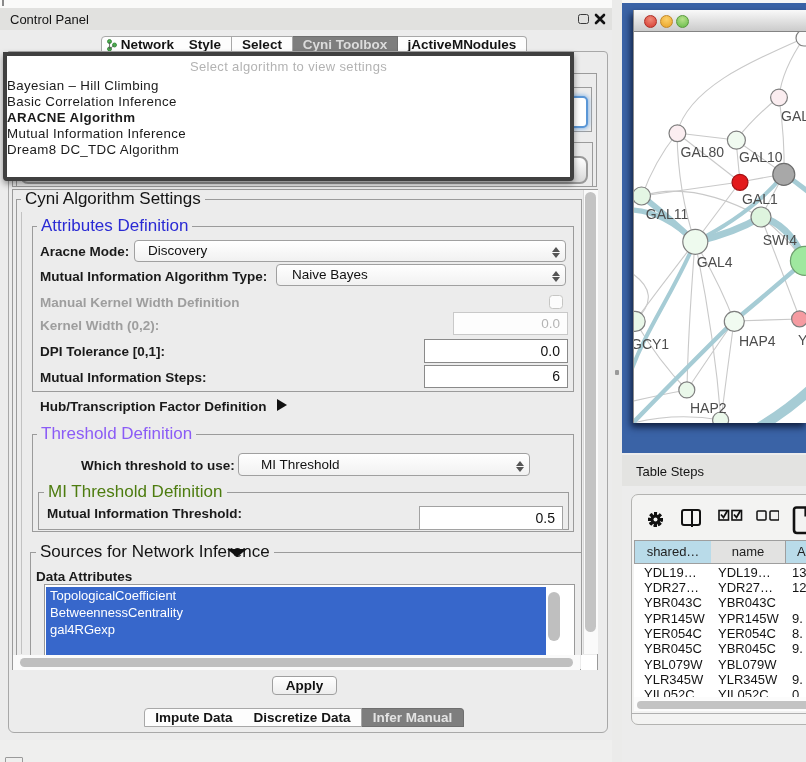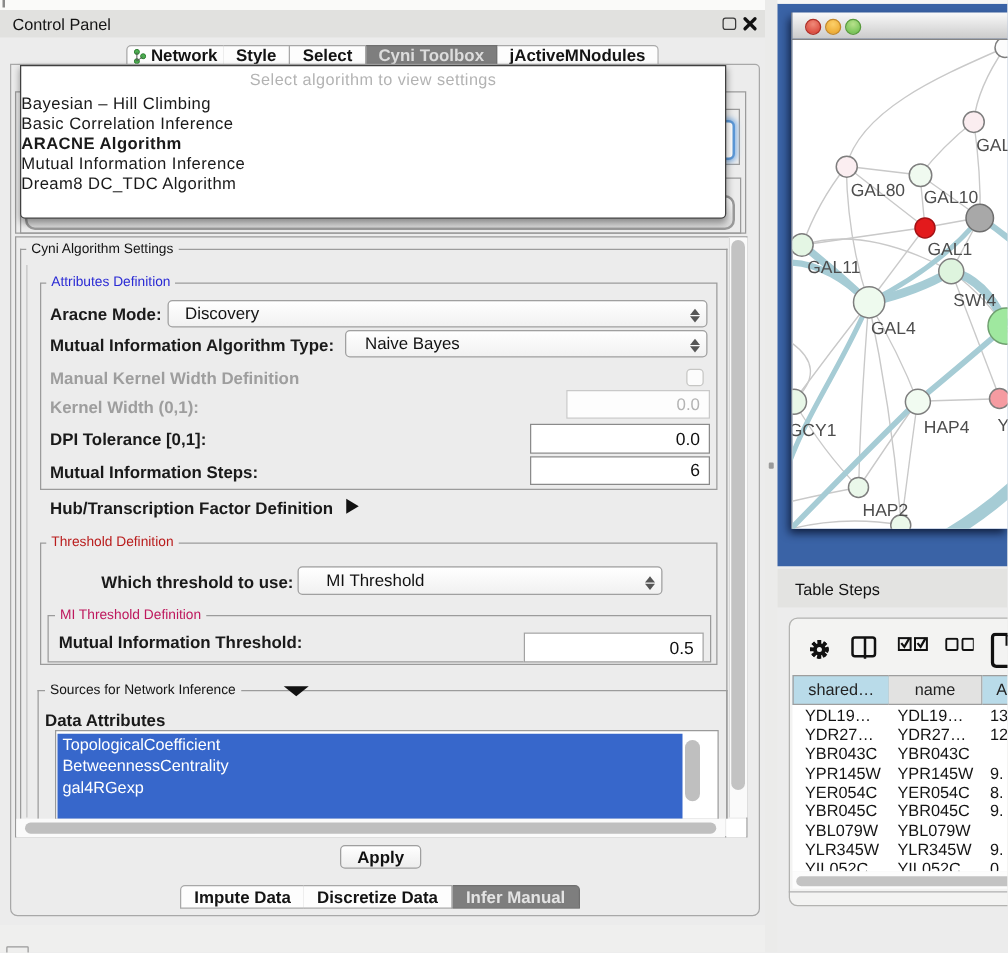--- a/index.html
+++ b/index.html
@@ -1,20 +1,20 @@
 <!DOCTYPE html>
 <html><head><meta charset="utf-8">
 <style>
 html,body{margin:0;padding:0}
 body{width:806px;height:762px;position:relative;overflow:hidden;background:#ececec;
 font-family:"Liberation Sans",sans-serif;-webkit-font-smoothing:antialiased}
 .ab{position:absolute}
 .lbl{font-size:13.5px;font-weight:bold;color:#1a1a1a;white-space:nowrap}
 .dis{color:#9e9e9e}
-.legend{font-size:11px;background:#ececec;padding:0 4px;white-space:nowrap;line-height:14px}
+.legend{font-size:17px;background:#ececec;padding:0 4px;white-space:nowrap;line-height:14px}
 .fset{border:1px solid #9b9b9b}
 .combo{background:linear-gradient(#ffffff,#f1f1f1);border:1px solid #a0a0a0;border-radius:4px;font-size:13.5px;color:#111}
 .fld{background:#fff;border:1px solid #8a8a8a;font-size:14px;color:#111;text-align:right}
 .stp{position:absolute;right:13px;top:50%;width:0;height:0}
 .stp:before{content:"";position:absolute;left:0;top:-8px;border:4px solid transparent;border-bottom:5px solid #555}
 .stp:after{content:"";position:absolute;left:0;top:2px;border:4px solid transparent;border-top:5px solid #555}
 .tab{position:absolute;top:36px;height:15px;background:#fdfdfd;border:1px solid #a8a8a8;border-left:none;
 font-size:13.5px;font-weight:600;color:#141414;text-align:center;line-height:15px;white-space:nowrap}
 .btab{position:absolute;top:708px;height:17px;background:#fdfdfd;border:1px solid #a8a8a8;border-left:none;
 font-size:13.5px;font-weight:600;color:#141414;text-align:center;line-height:17px;white-space:nowrap}
@@ -45,21 +45,21 @@
 <div class="tab" style="left:398px;width:128px;border-radius:0 4px 0 0">jActiveMNodules</div>
 
 <div class="ab" style="left:8px;top:51px;width:598px;height:680px;border:1px solid #a8a8a8;border-radius:0 4px 6px 6px;background:#ececec"></div>
 
 <div class="ab fset" style="left:12px;top:73px;width:583px;height:112px"></div>
 <div class="ab fset" style="left:16px;top:87px;width:574px;height:43px"></div>
 <div class="ab" style="left:20px;top:96px;width:564px;height:28px;background:#fff;border:2px solid #5b97d6;border-radius:5px;box-shadow:0 0 4px 1px #8db8e6"></div>
 <div class="ab fset" style="left:16px;top:142px;width:575px;height:43px"></div>
 <div class="ab" style="left:20px;top:156px;width:564px;height:24px;background:linear-gradient(#ffffff,#d8d8d8);border:2px solid #9a9a9a;border-radius:8px"></div>
 
-<div class="ab" style="left:16px;top:52px;width:563px;height:121px;background:#fff;border:1px solid #404040;border-radius:0 0 4px 4px;box-shadow:0 3px 6px rgba(0,0,0,0.4);z-index:5">
+<div class="ab" style="left:3px;top:52px;width:563px;height:121px;background:#fff;border:4px solid #404040;border-radius:0 0 4px 4px;box-shadow:0 3px 6px rgba(0,0,0,0.4);z-index:5">
 <div style="height:20px;line-height:21px;text-align:center;font-size:13px;letter-spacing:0.35px;color:#b3b3b3">Select algorithm to view settings</div>
 <div style="height:2px"></div>
 <div class="item">Bayesian – Hill Climbing</div>
 <div class="item">Basic Correlation Inference</div>
 <div class="item" style="font-weight:bold">ARACNE Algorithm</div>
 <div class="item">Mutual Information Inference</div>
 <div class="item">Dream8 DC_TDC Algorithm</div>
 </div>
 
 <div class="ab" style="left:12px;top:189px;width:584px;height:479px;border:1px solid #9a9a9a;background:#ececec"></div>
@@ -69,35 +69,35 @@
 <div class="ab" style="left:21px;top:212px;width:1px;height:442px;background:#c2c2c2"></div>
 
 <div class="ab fset" style="left:32px;top:226px;width:540px;height:164px"></div>
 <div class="ab legend" style="left:37px;top:219px;color:#2a2ad4">Attributes Definition</div>
 <div class="ab lbl" style="left:40px;top:244px">Aracne Mode:</div>
 <div class="ab combo" style="left:134px;top:240px;width:417px;height:20px;line-height:20px;padding-left:13px">Discovery<span class="stp"></span></div>
 <div class="ab lbl" style="left:40px;top:269px">Mutual Information Algorithm Type:</div>
 <div class="ab combo" style="left:276px;top:264px;width:273px;height:20px;line-height:20px;padding-left:15px">Naive Bayes<span class="stp"></span></div>
 <div class="ab lbl dis" style="left:40px;top:295px">Manual Kernel Width Definition</div>
 <div class="ab" style="left:549px;top:295px;width:12px;height:12px;border:1.4px solid #c6c6c4;border-radius:3.5px;background:#fcfcfc"></div>
-<div class="ab lbl dis" style="left:40px;top:318px">Kernel Width (0,1):</div>
+<div class="ab lbl dis" style="left:40px;top:318px">Kernel Width (0,2):</div>
 <div class="ab fld" style="left:453px;top:312px;width:106px;height:21px;line-height:21px;border-color:#c9c9c9;background:#fdfdfd;color:#b4b4b4;padding-right:7px;font-size:13.5px">0.0</div>
 <div class="ab lbl" style="left:40px;top:344px">DPI Tolerance [0,1]:</div>
 <div class="ab fld" style="left:424px;top:339px;width:135px;height:22px;line-height:22px;padding-right:7px">0.0</div>
 <div class="ab lbl" style="left:40px;top:370px">Mutual Information Steps:</div>
 <div class="ab fld" style="left:424px;top:365px;width:135px;height:21px;line-height:21px;padding-right:7px">6</div>
 <div class="ab lbl" style="left:40px;top:399px">Hub/Transcription Factor Definition</div>
 <div class="ab" style="left:277px;top:399px;width:0;height:0;border-left:10px solid #111;border-top:6.5px solid transparent;border-bottom:6.5px solid transparent"></div>
 
 <div class="ab fset" style="left:32px;top:434px;width:540px;height:96px"></div>
-<div class="ab legend" style="left:37px;top:427px;color:#b91c1c">Threshold Definition</div>
+<div class="ab legend" style="left:37px;top:427px;color:#8b5cf6">Threshold Definition</div>
 <div class="ab lbl" style="left:81px;top:458px">Which threshold to use:</div>
 <div class="ab combo" style="left:238px;top:453px;width:268px;height:21px;line-height:21px;padding-left:22px">MI Threshold<span class="stp"></span></div>
 <div class="ab fset" style="left:38px;top:492px;width:529px;height:36px"></div>
-<div class="ab legend" style="left:44px;top:485px;color:#be185d">MI Threshold Definition</div>
+<div class="ab legend" style="left:44px;top:485px;color:#4d7c0f">MI Threshold Definition</div>
 <div class="ab lbl" style="left:47px;top:506px">Mutual Information Threshold:</div>
 <div class="ab fld" style="left:419px;top:506px;width:135px;height:22px;line-height:22px;padding-right:7px;border-color:#a2a2a2">0.5</div>
 
 <div class="ab fset" style="left:30px;top:552px;width:550px;height:102px;border-bottom:none"></div>
 <div class="ab legend" style="left:36px;top:545px;color:#141414">Sources for Network Inference</div>
 <div class="ab" style="left:227px;top:549px;width:0;height:0;border-top:8px solid #111;border-left:10px solid transparent;border-right:10px solid transparent"></div>
 <div class="ab lbl" style="left:36px;top:569px">Data Attributes</div>
 <div class="ab" style="left:44px;top:584px;width:529px;height:70px;background:#fff;border:1px solid #9a9a9a;overflow:hidden">
   <div style="position:absolute;left:1px;top:2px;width:500px;height:80px;background:#3767cb;color:#fff;font-size:13px">
     <div style="height:17.2px;line-height:17.2px;padding-left:4px">TopologicalCoefficient</div>

